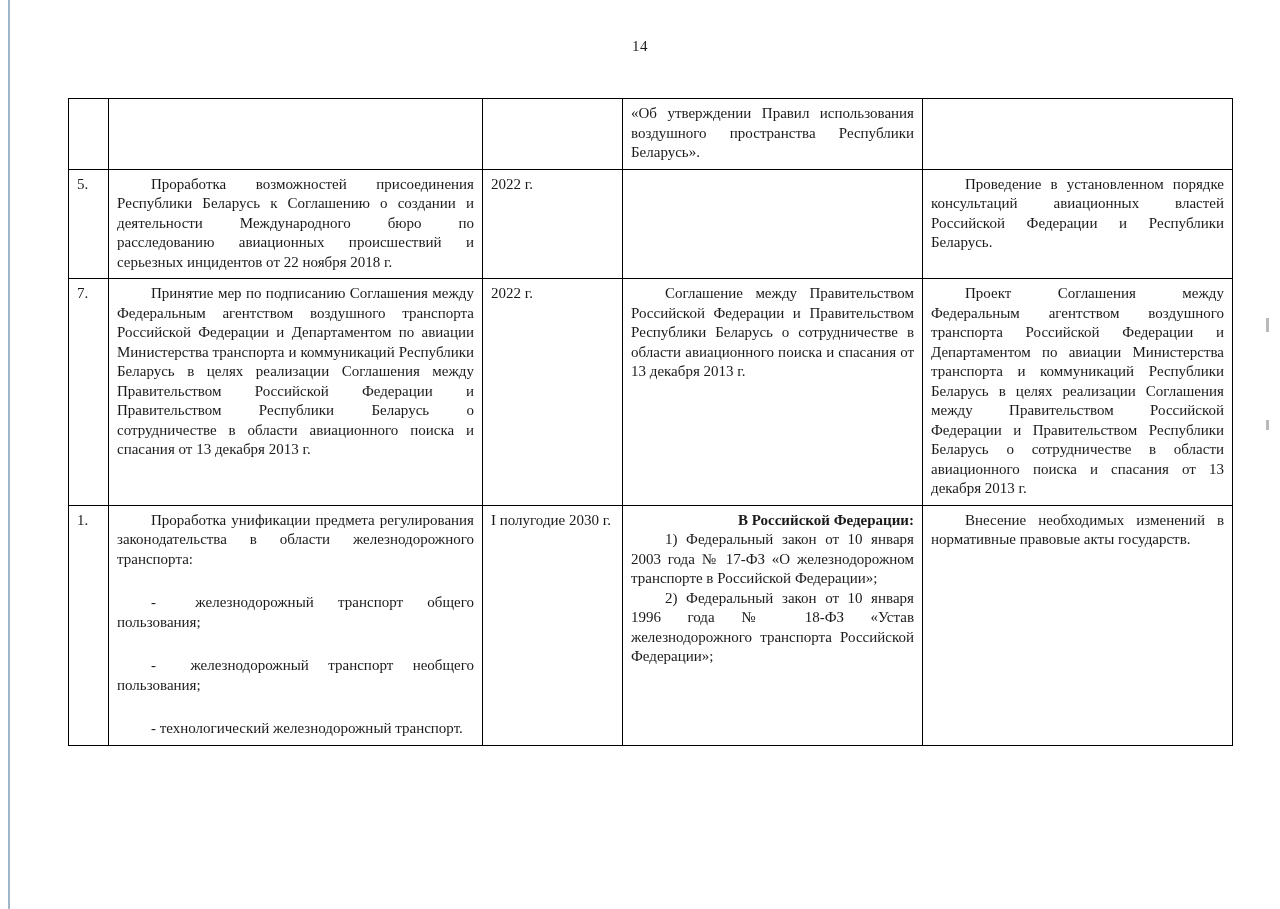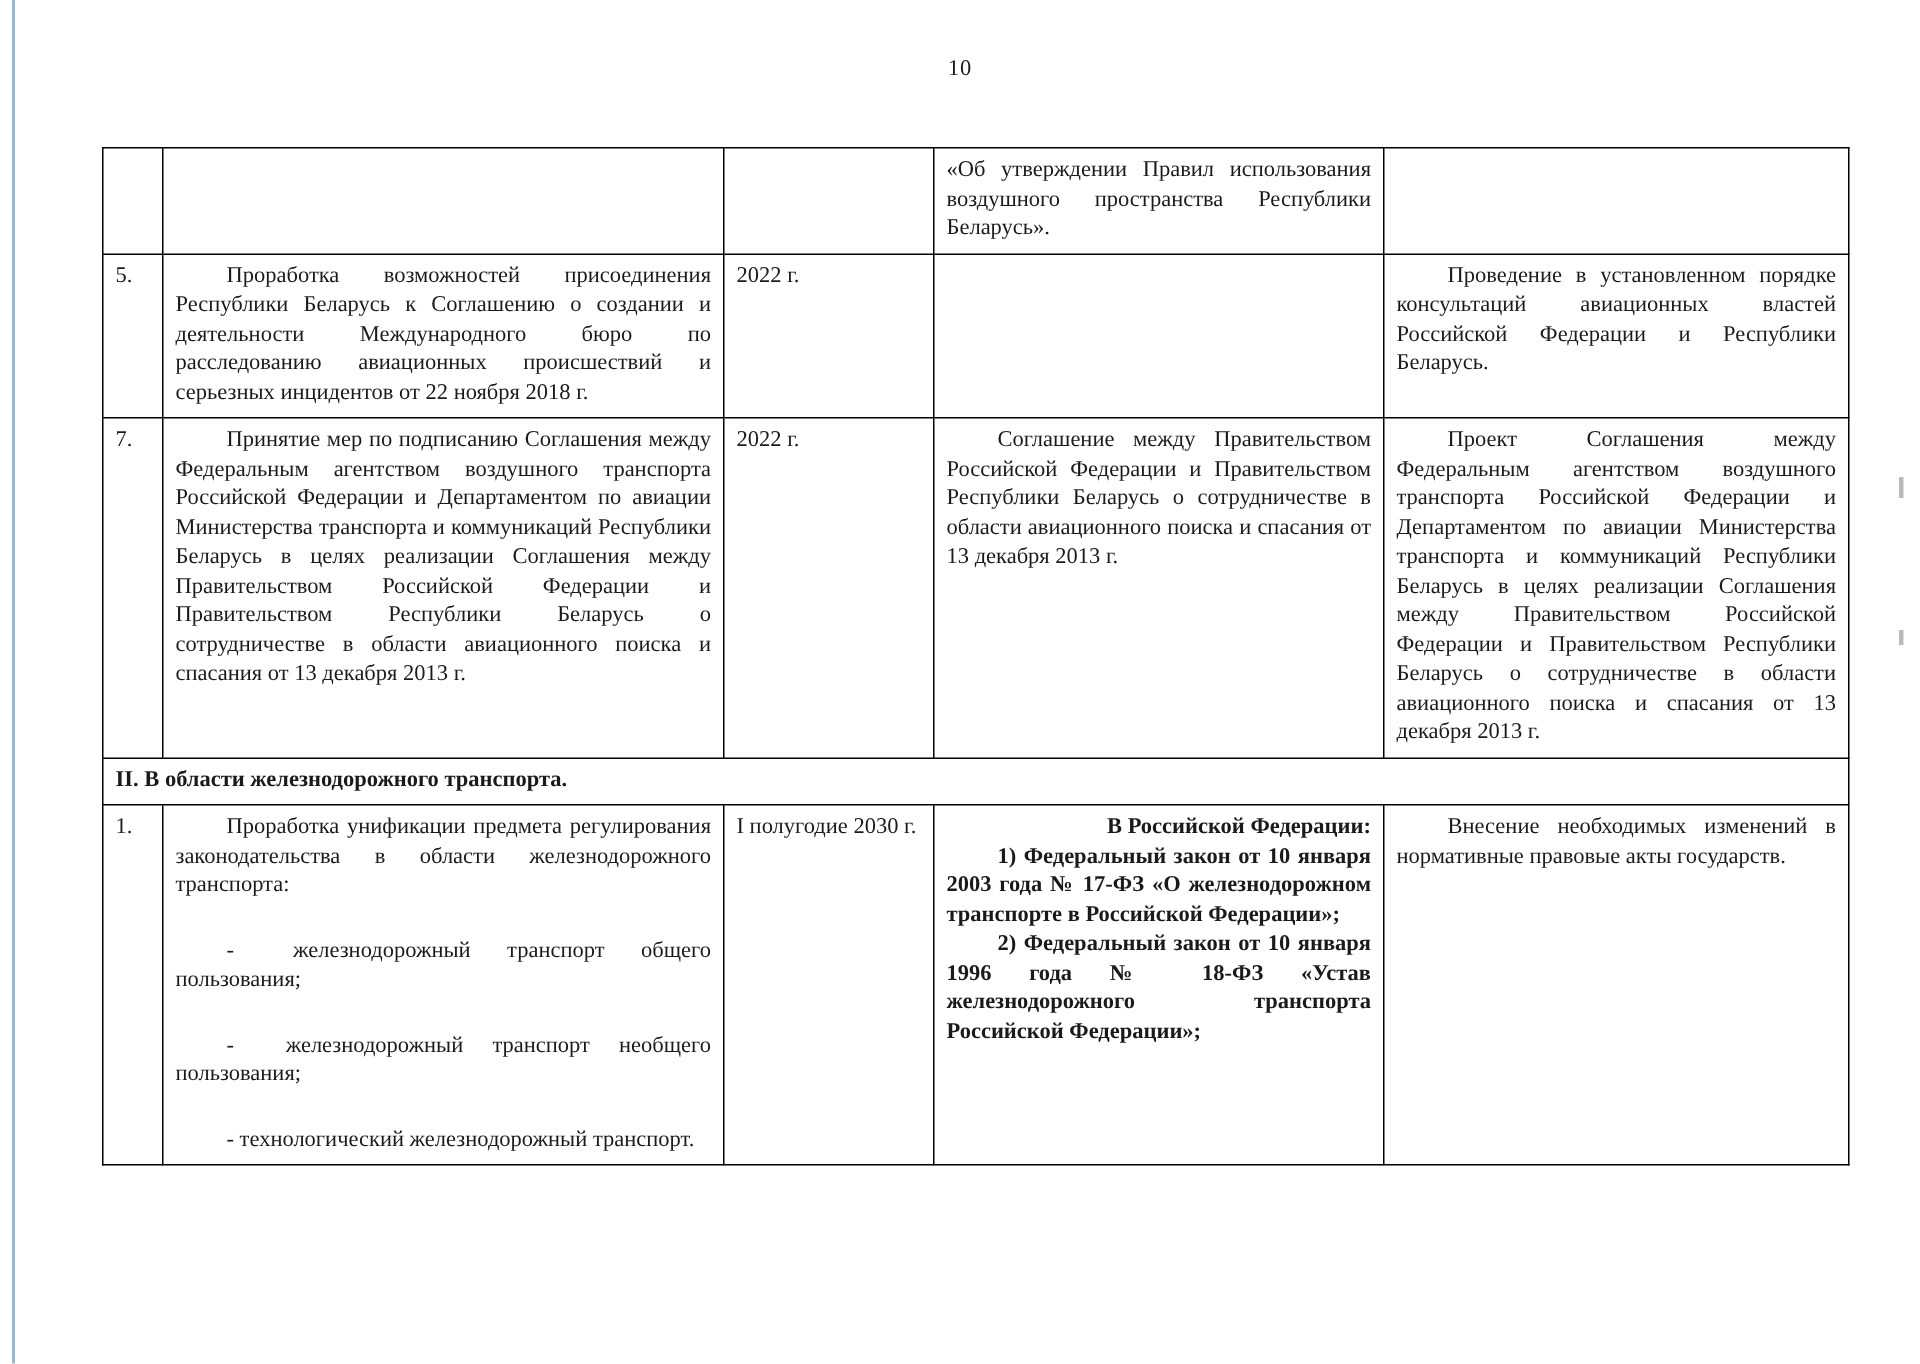--- a/index.html
+++ b/index.html
@@ -83,21 +83,20 @@
   }
   .bold-center {
     display: block;
     text-align: right;
     font-weight: bold;
     text-indent: 0;
   }
   .sub {
     display: block;
     text-indent: 34px;
-    font-weight: bold;
   }
   .dash {
     display: block;
     text-indent: 34px;
     margin-top: 24px;
   }
   .col-num { width: 40px; }
   .col-measure { width: 374px; }
   .col-term { width: 140px; }
   .col-result { width: 300px; }
@@ -105,21 +104,21 @@
 </style>
 </head>
 <body>
 
 <div class="page">
 
   <div class="left-edge-line"></div>
   <div class="tick tick-1"></div>
   <div class="tick tick-2"></div>
 
-  <div class="page-number">10</div>
+  <div class="page-number">14</div>
 
   <table class="doc">
     <colgroup>
       <col class="col-num">
       <col class="col-measure">
       <col class="col-term">
       <col class="col-result">
       <col class="col-note">
     </colgroup>
     <tbody>
@@ -151,23 +150,20 @@
         </td>
         <td class="date">2022 г.</td>
         <td>
           <span class="indent">Соглашение между Правительством Российской Федерации и Правительством Республики Беларусь о сотрудничестве в области авиационного поиска и спасания от 13 декабря 2013 г.</span>
         </td>
         <td>
           <span class="indent">Проект Соглашения между Федеральным агентством воздушного транспорта Российской Федерации и Департаментом по авиации Министерства транспорта и коммуникаций Республики Беларусь в целях реализации Соглашения между Правительством Российской Федерации и Правительством Республики Беларусь о сотрудничестве в области авиационного поиска и спасания от 13 декабря 2013 г.</span>
         </td>
       </tr>
 
-      <tr class="section-row">
-        <td colspan="5">II.  В области железнодорожного транспорта.</td>
-      </tr>
 
       <tr>
         <td class="num">1.</td>
         <td>
           <span class="indent">Проработка унификации предмета регулирования законодательства в области железнодорожного транспорта:</span>
           <span class="dash">-  железнодорожный транспорт общего пользования;</span>
           <span class="dash">-  железнодорожный транспорт необщего пользования;</span>
           <span class="dash">- технологический железнодорожный транспорт.</span>
         </td>
         <td class="date">I полугодие 2030 г.</td>

